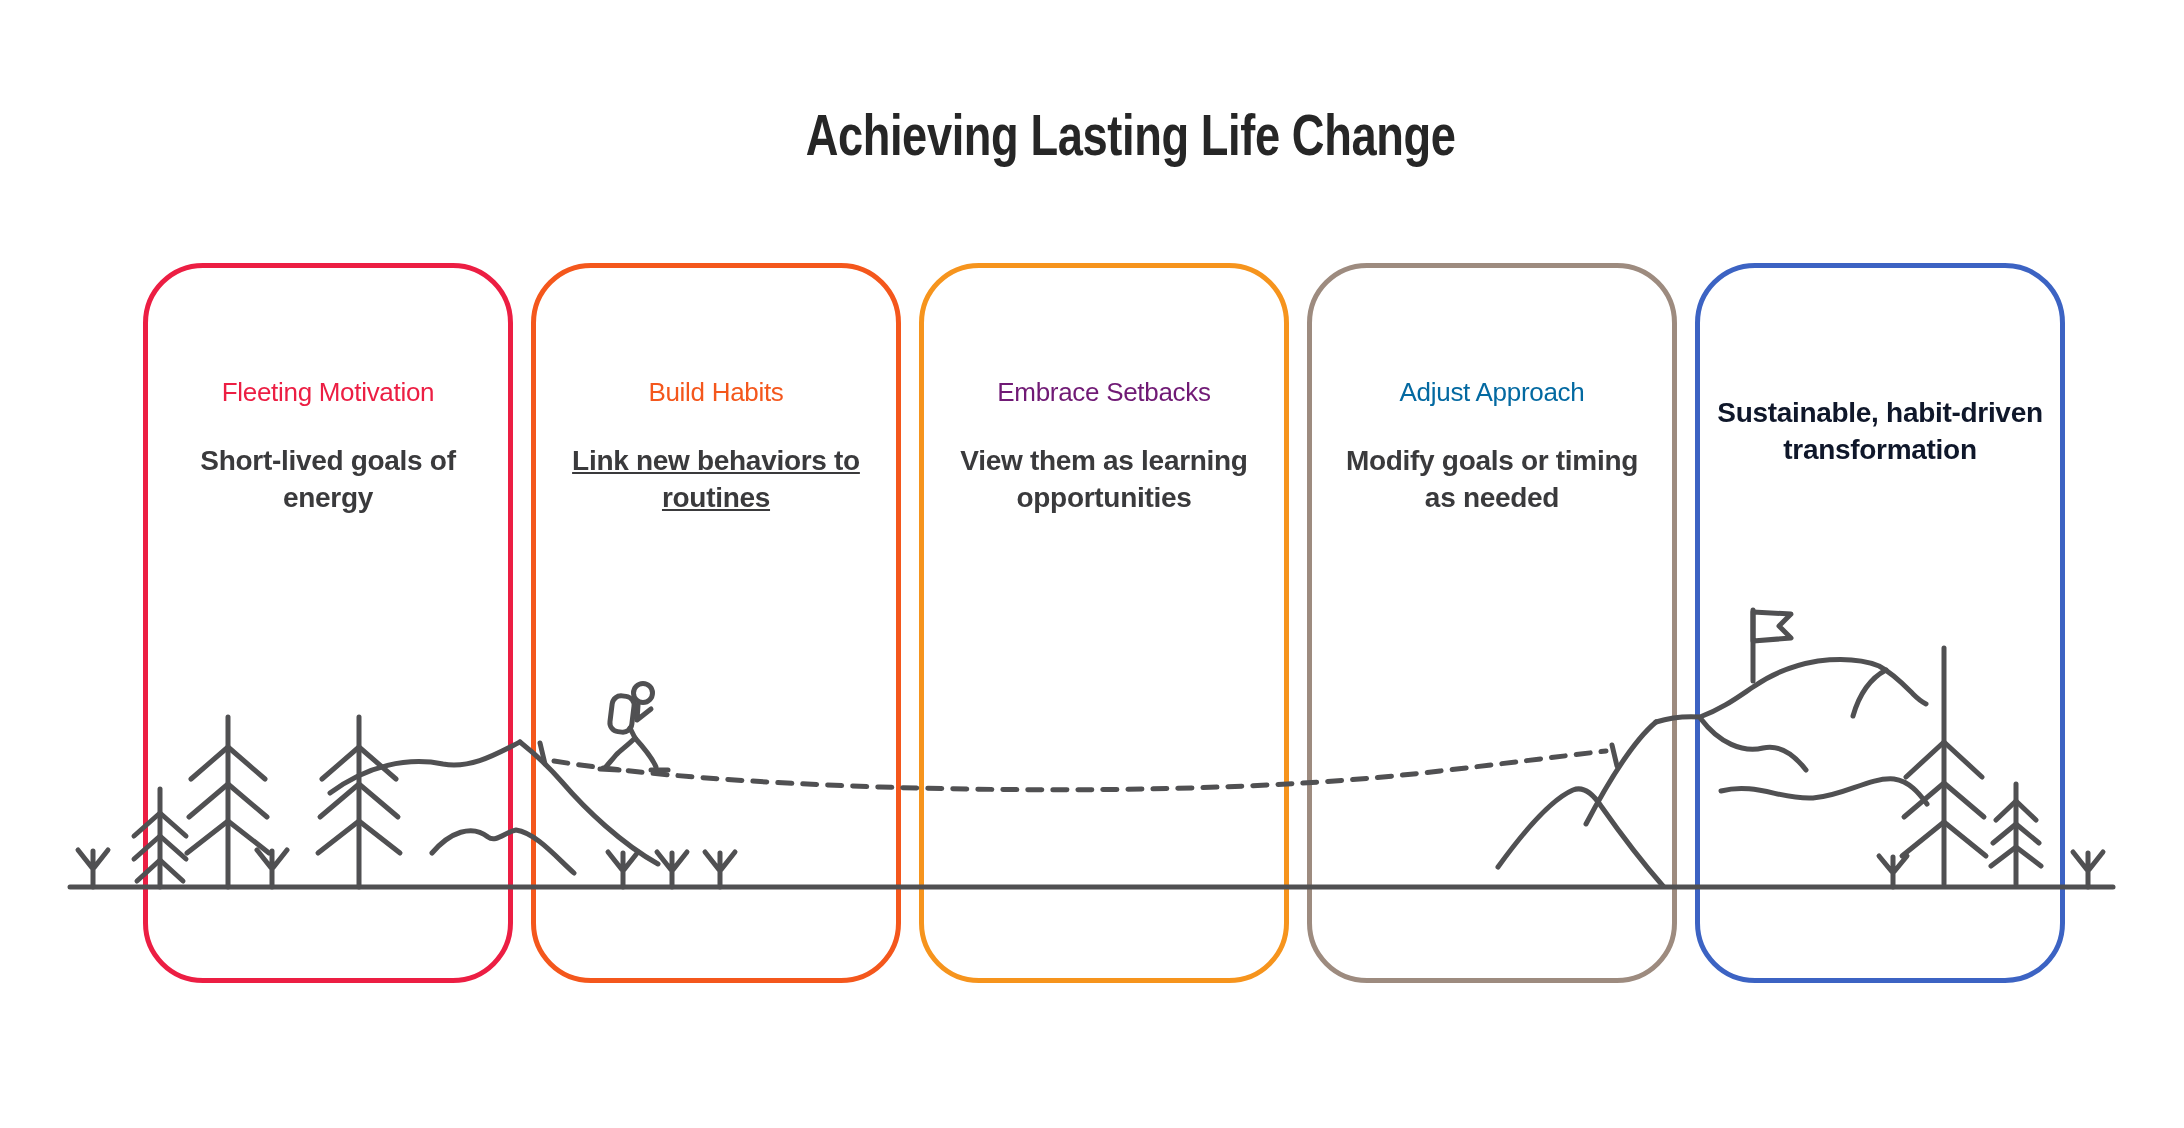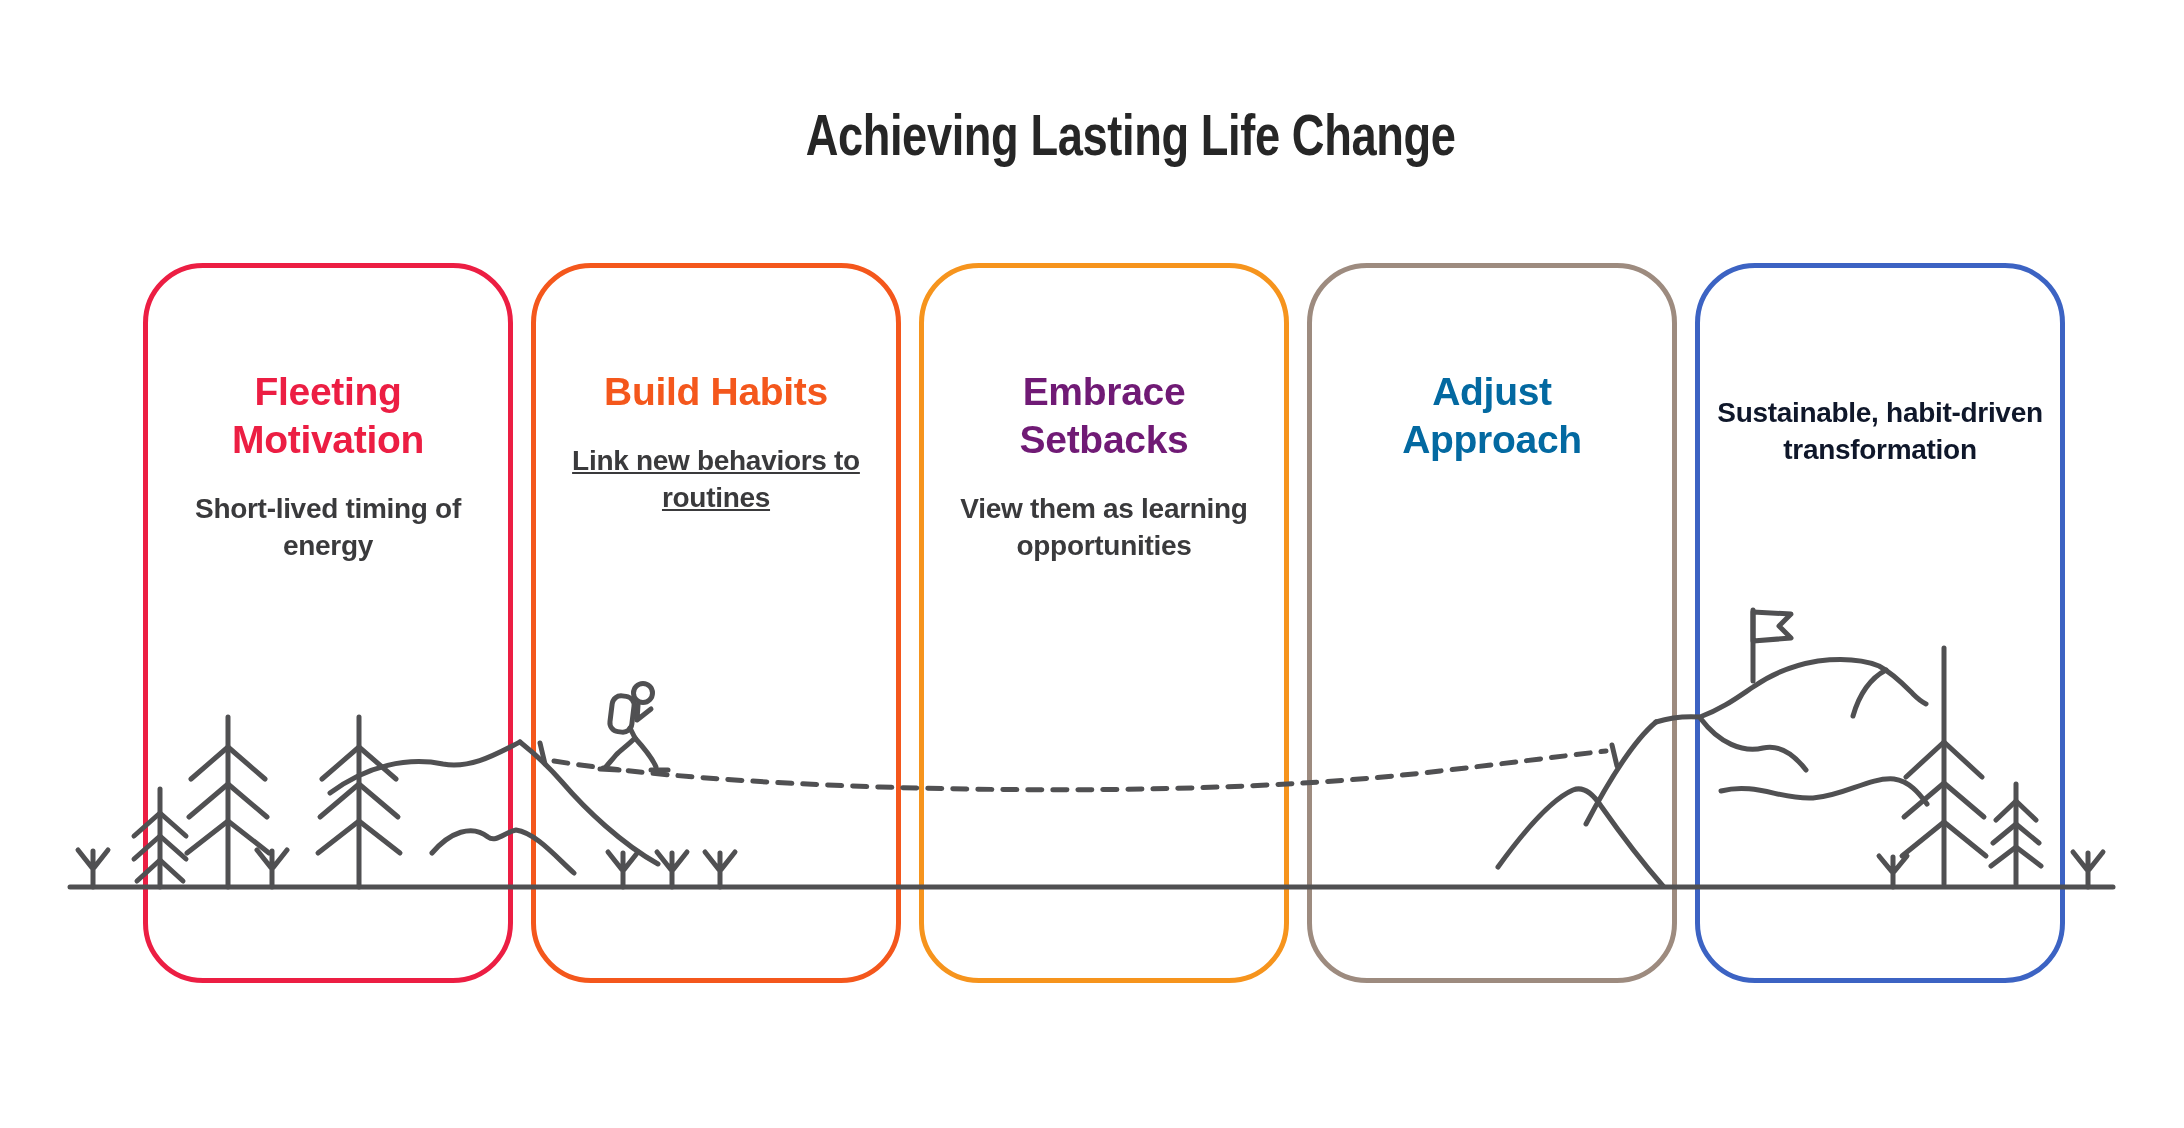--- a/index.html
+++ b/index.html
@@ -37,23 +37,23 @@
     width:370px;height:720px;
     border:5px solid #888;
     border-radius:60px;
     background:transparent;
     padding-top:100px;
     text-align:center;
   }
   .card h2{
     margin:0 auto;
     max-width:292px;
-    font-size:39px;
+    font-size:26px;
     line-height:48px;
-    font-weight:700;
+    font-weight:400;
     letter-spacing:-0.3px;
   }
   .card p{
     margin:26px auto 0 auto;
     max-width:330px;
     font-size:28px;
     line-height:37px;
     font-weight:700;
     letter-spacing:-0.3px;
     color:#3A3A3C;
@@ -68,32 +68,33 @@
 </head>
 <body>
 
 <div class="stage">
 
   <h1 class="title" style="color: rgb(38, 38, 38); margin-left: 39px;"><span class="squeeze">Achieving Lasting Life Change</span></h1>
 
   <div class="cards">
     <section class="card" style="border-color: rgb(236, 30, 67);">
       <h2 style="color: rgb(236, 30, 67);">Fleeting Motivation</h2>
-      <p style="color: rgb(58, 58, 60);">Short-lived timing of energy</p>
+      <p style="color: rgb(58, 58, 60);">Short-lived goals of energy</p>
     </section>
     <section class="card" style="border-color: rgb(244, 87, 28);">
       <h2 style="color: rgb(244, 87, 28);">Build Habits</h2>
       <p style="color: rgb(58, 58, 60); text-decoration: underline;">Link new behaviors to routines</p>
     </section>
     <section class="card" style="border-color: rgb(246, 148, 29);">
       <h2 style="color: #701a75;">Embrace Setbacks</h2>
       <p style="color: rgb(58, 58, 60);">View them as learning opportunities</p>
     </section>
     <section class="card" style="border-color: rgb(157, 139, 127);">
       <h2 style="color: #0369a1;">Adjust Approach</h2>
+      <p style="color: rgb(58, 58, 60);">Modify goals or timing as needed</p>
     </section>
     <section class="card" style="border-color: rgb(60, 99, 195);">
       <p style="color: #0f172a;">Sustainable, habit-driven transformation</p>
     </section>
   </div>
 
   <svg class="scene" viewBox="0 0 2184 1128" fill="none" stroke="#505052" stroke-width="5" stroke-linecap="round" stroke-linejoin="round">
 
     <g>
       <path d="M70 887 L2113 887"></path>

